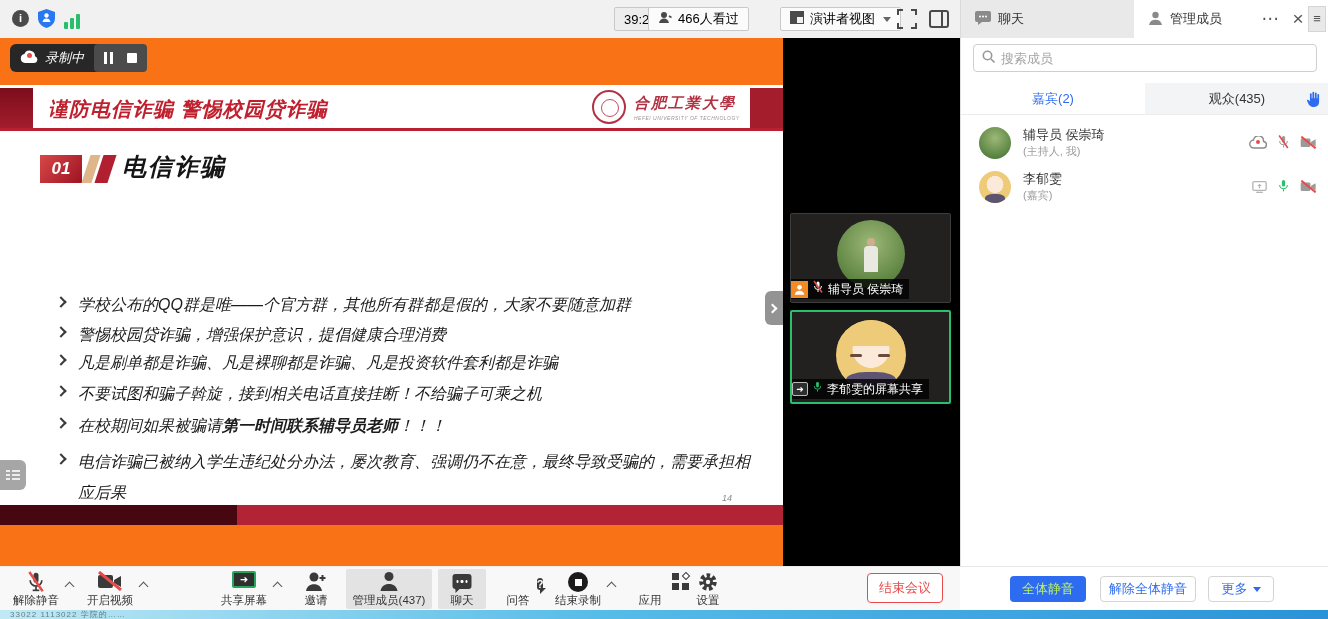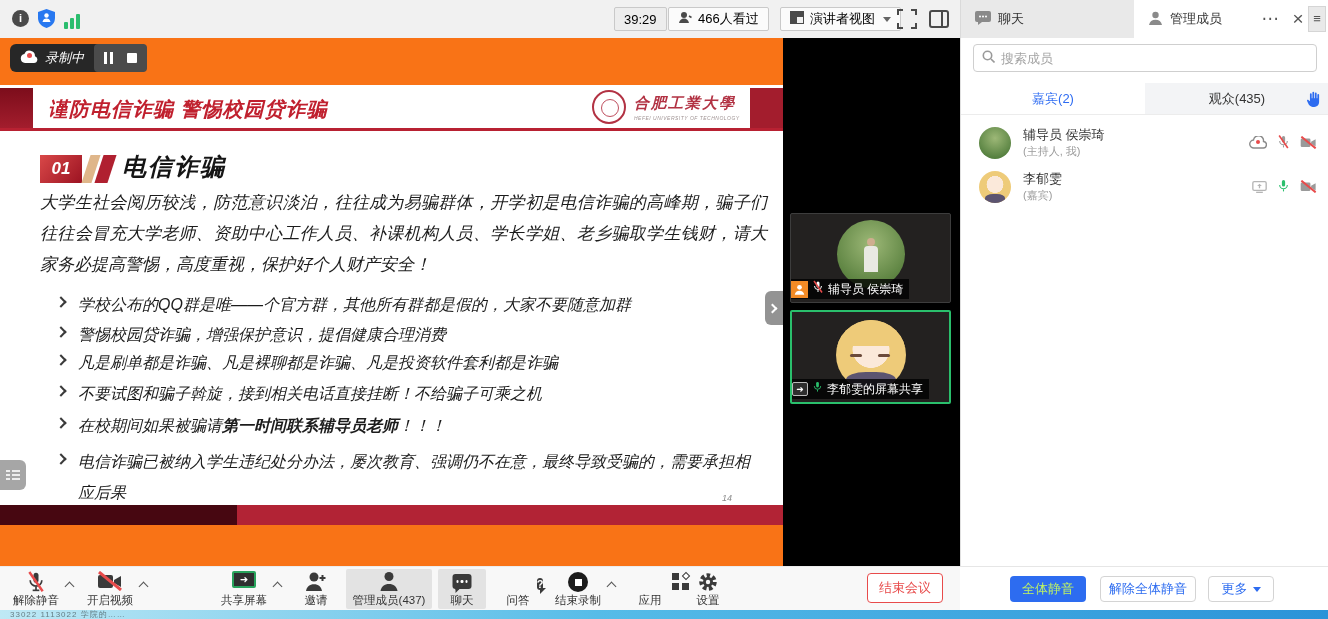--- a/index.html
+++ b/index.html
@@ -6,21 +6,21 @@
   html,body { width:1328px; height:619px; overflow:hidden; background:#dcdcdc;
     font-family:"Liberation Sans","DejaVu Sans",sans-serif; }
   #app { position:relative; width:1328px; height:619px; background:#f1f1f1; overflow:hidden; }
   .abs { position:absolute; }
 
   
   #topbar { left:0; top:0; width:1328px; height:38px; background:#f1f1f1; }
   .tb-box { display:flex; align-items:center; gap:6px; height:24px; padding:0 9px;
     background:#fbfbfb; border:1px solid #c9c9c9; border-radius:2px; font-size:13px; color:#000000; }
   #timer-box { left:614px; top:7px; background:#ededed; }
-  #viewers-box { left:668px; top:7px; }
+  #viewers-box { left:648px; top:7px; }
   #viewmode-box { left:780px; top:7px; }
   .caret-down { width:0; height:0; border-left:4px solid transparent; border-right:4px solid transparent; border-top:5px solid #666; margin-left:2px; }
   .info-circle { width:17px; height:17px; border-radius:50%; background:#4a4a4a; color:#fff;
     font-size:11px; font-weight:bold; text-align:center; line-height:17px; }
   .sigbar { display:inline-block; width:4px; background:#2bbd6e; border-radius:1px; vertical-align:bottom; margin-right:2px; }
 
   
   .panel-tab { top:0; height:38px; display:flex; align-items:center; gap:7px; padding-left:14px;
     font-size:13px; color:#333; }
   #tab-chat { left:960px; width:174px; background:#e9e9e9; border-left:1px solid #dadada; }
@@ -256,21 +256,20 @@
         </div>
       </div>
       <div id="banner-right" class="abs"></div>
       <div id="banner-underline" class="abs"></div>
 
       <div id="sec-badge" class="abs">01</div>
       <div id="stripe-tan" class="abs stripe"></div>
       <div id="stripe-red" class="abs stripe"></div>
       <div id="sec-title" class="abs">电信诈骗</div>
 
-      <div id="para" class="abs">大学生社会阅历较浅，防范意识淡泊，往往成为易骗群体，开学初是电信诈骗的高峰期，骗子们往往会冒充大学老师、资助中心工作人员、补课机构人员、学长学姐、老乡骗取学生钱财，请大家务必提高警惕，高度重视，保护好个人财产安全！</div>
 
       <div class="abs bullet" style="top:204px;"><i class="mk"></i><span>学校公布的QQ群是唯——个官方群，其他所有群都是假的，大家不要随意加群</span></div>
       <div class="abs bullet" style="top:234px;"><i class="mk"></i><span>警惕校园贷诈骗，增强保护意识，提倡健康合理消费</span></div>
       <div class="abs bullet" style="top:262px;"><i class="mk"></i><span>凡是刷单都是诈骗、凡是裸聊都是诈骗、凡是投资软件套利都是诈骗</span></div>
       <div class="abs bullet" style="top:293px;"><i class="mk"></i><span>不要试图和骗子斡旋，接到相关电话直接挂断！不给骗子可乘之机</span></div>
       <div class="abs bullet" style="top:325px;"><i class="mk"></i><span>在校期间如果被骗请</span><b>第一时间联系辅导员老师</b><span>！！！</span></div>
       <div id="bullet-5" class="abs bullet" style="top:361px;"><i class="mk"></i><span>电信诈骗已被纳入学生违纪处分办法，屡次教育、强调仍不在意，最终导致受骗的，需要承担相应后果</span></div>
 
       <div id="page-num" class="abs">14</div>
       <div id="slide-bar-dark" class="abs"></div>

